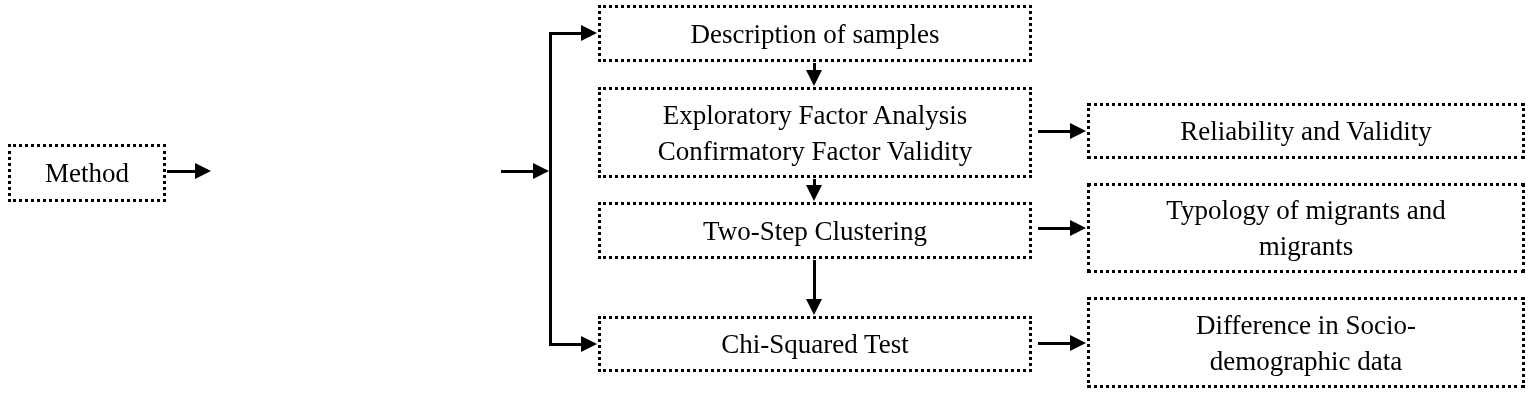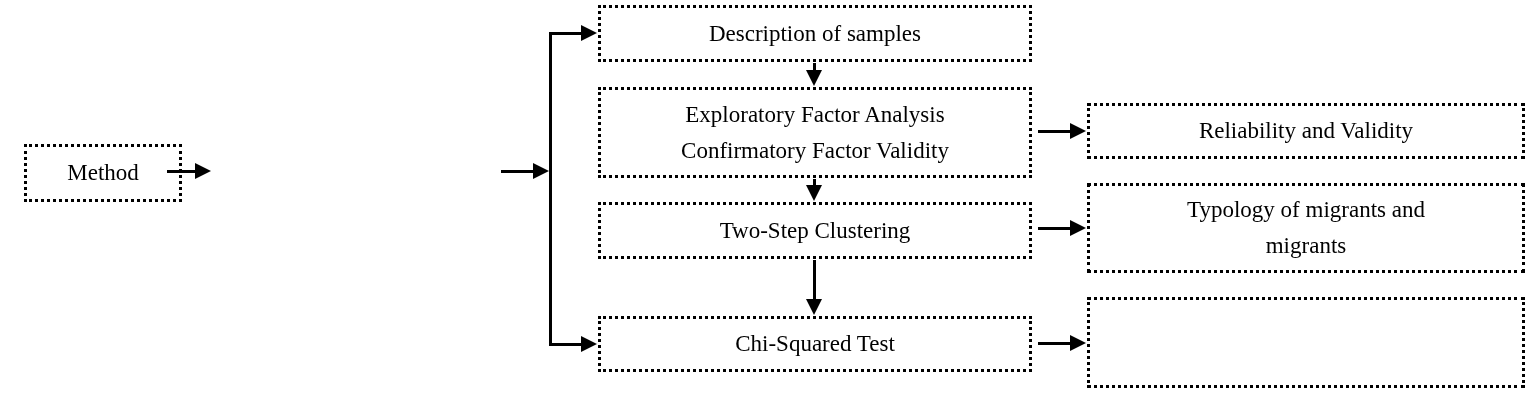--- a/index.html
+++ b/index.html
@@ -18,21 +18,21 @@
   }
   .node {
     position: absolute;
     box-sizing: border-box;
     border: 3px dotted #000000;
     background: #ffffff;
     display: flex;
     align-items: center;
     justify-content: center;
     text-align: center;
-    font-size: 23px;
+    font-size: 27px;
     line-height: 36px;
     color: #000000;
   }
   .hline {
     position: absolute;
     height: 3px;
     background: #000000;
   }
   .vline {
     position: absolute;
@@ -54,21 +54,21 @@
     border-left: 8px solid transparent;
     border-right: 8px solid transparent;
     border-top: 16px solid #000000;
   }
 </style>
 </head>
 <body>
 
 <div class="canvas">
 
-  <div class="node" style="left:24px; top:144px; width:158px; height:58px;">
+  <div class="node" style="left:8px; top:144px; width:158px; height:58px;">
     <span>Method</span>
   </div>
 
 
   <div class="node" style="left:598px; top:5px; width:434px; height:57px;">
     <span>Description of samples</span>
   </div>
 
   <div class="node" style="left:598px; top:87px; width:434px; height:91px;justify-content:center;">
     <div>
@@ -91,20 +91,22 @@
 
   <div class="node" style="left:1087px; top:183px; width:438px; height:90px;">
     <div>
       <div>Typology of migrants and</div>
       <div>migrants</div>
     </div>
   </div>
 
   <div class="node" style="left:1087px; top:297px; width:438px; height:91px;">
     <div>
+      <div>Difference in Socio-</div>
+      <div>demographic data</div>
     </div>
   </div>
 
   <div class="hline" style="left:167px; top:170px; width:28px;"></div>
   <div class="arr-right" style="left:195px; top:163px;"></div>
 
   <div class="hline" style="left:501px; top:170px; width:33px;"></div>
   <div class="arr-right" style="left:533px; top:163px;"></div>
 
   <div class="vline" style="left:549px; top:32px; height:314px;"></div>

